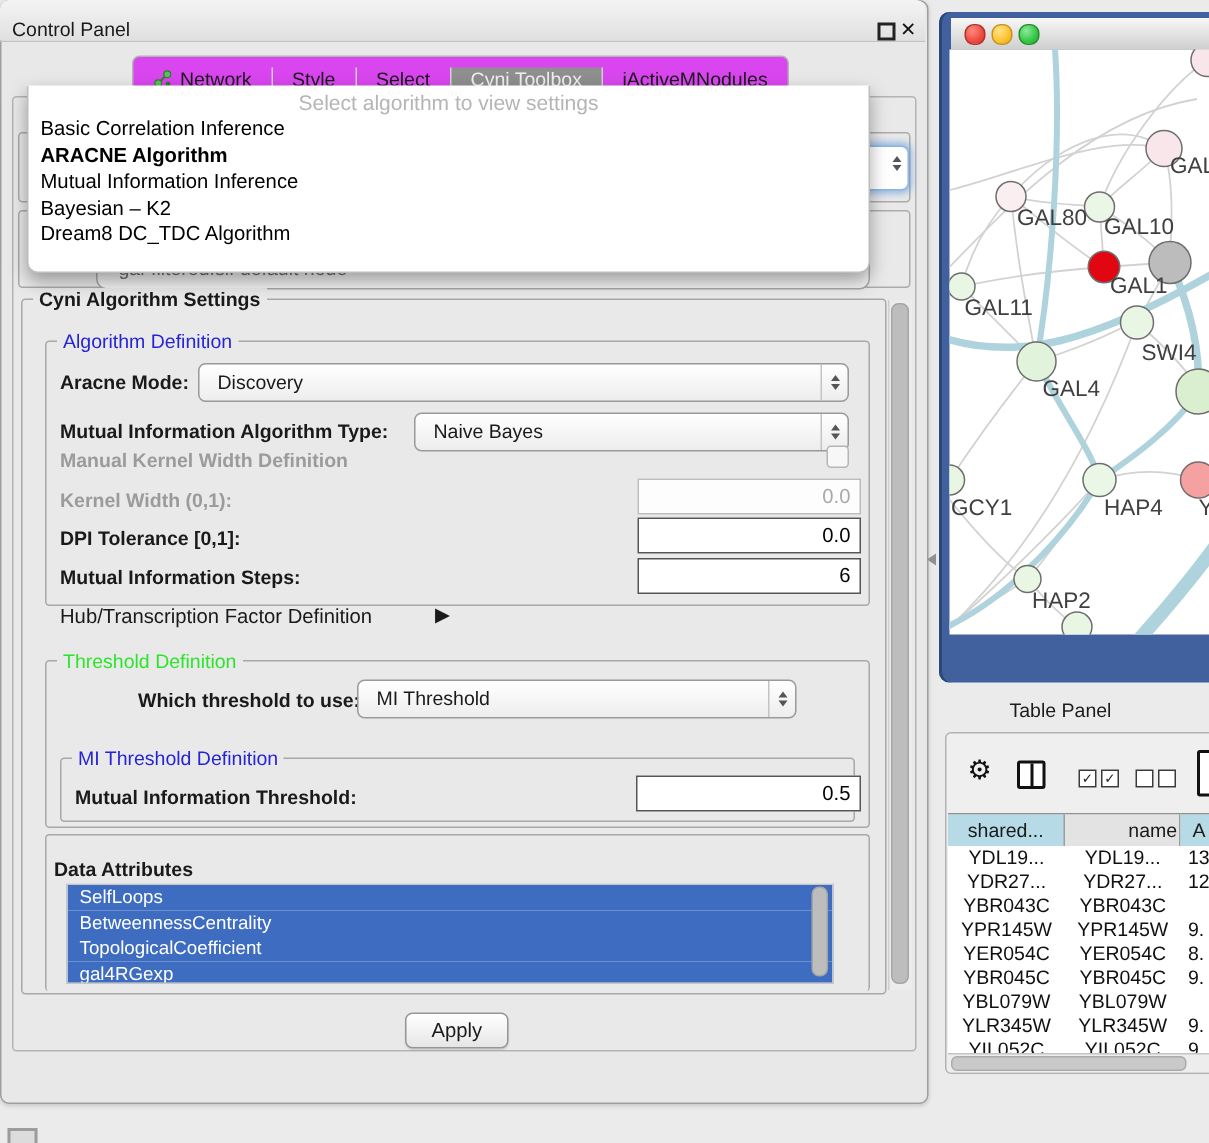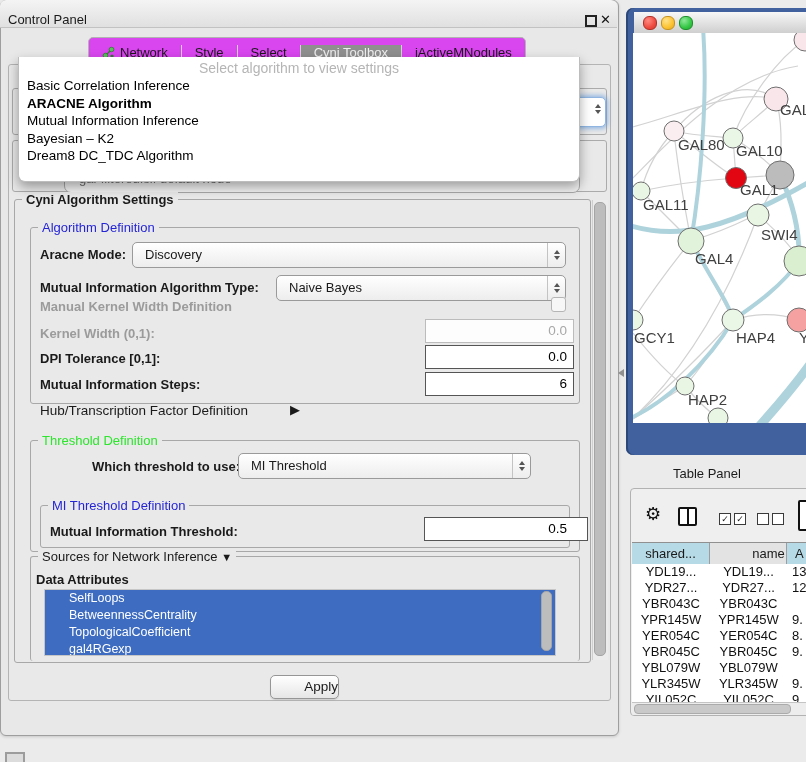--- a/index.html
+++ b/index.html
@@ -42,25 +42,25 @@
   .combo .val{position:absolute;left:12px;top:0;line-height:24px;}
   .combo .step{position:absolute;right:0;top:0;bottom:0;width:17px;border-left:1px solid #c3c3c3;display:flex;flex-direction:column;align-items:center;justify-content:center;}
   .aru{width:0;height:0;border-left:3.5px solid transparent;border-right:3.5px solid transparent;border-bottom:4.5px solid #555;margin-bottom:2px;}
   .ard{width:0;height:0;border-left:3.5px solid transparent;border-right:3.5px solid transparent;border-top:4.5px solid #555;}
   .field{position:absolute;background:#fff;font-size:13.5px;text-align:right;}
   .f-en{border:1px solid #555;color:#000;}
   .f-dis{border:1px solid #bcbcbc;color:#a8a8a8;background:#fdfdfd;}
   .chk{left:551px;top:297px;width:13px;height:13px;border:1px solid #b5b5b5;border-radius:3px;background:#f7f7f7;}
   
   .attr-list{left:44px;top:589px;width:510px;height:65px;background:#fff;border:1px solid #c6c6c6;overflow:hidden;}
-  .attr-item{height:17px;line-height:17px;background:#3d6cc0;color:#fff;font-size:12.5px;padding-left:24px;}
+  .attr-item{height:17px;line-height:17px;background:#3d6cc0;color:#fff;font-size:12.5px;padding-left:8px;}
   .sb-v{background:#ececec;border-left:1px solid #cfcfcf;}
   .sb-thumb{position:absolute;background:#bdbdbd;border:1px solid #a5a5a5;border-radius:5px;}
   
-  .apply{left:270px;top:675px;width:67px;height:22px;border:1px solid #969696;border-radius:5px;background:linear-gradient(#ffffff,#e6e6e6);font-size:13.5px;text-align:right;line-height:22px;box-shadow:0 1px 1px rgba(0,0,0,.12);}
+  .apply{left:270px;top:675px;width:67px;height:22px;border:1px solid #969696;border-radius:5px;background:linear-gradient(#ffffff,#e6e6e6);font-size:13.5px;text-align:center;line-height:22px;box-shadow:0 1px 1px rgba(0,0,0,.12);}
   .btabs{left:140px;top:708px;height:22px;border:1px solid #9a9a9a;border-radius:5px;background:#fcfcfc;display:flex;overflow:hidden;}
   .btab{display:flex;align-items:center;padding:0 15px;font-size:13.5px;font-weight:bold;border-left:1px solid #c4c4c4;white-space:nowrap;}
   .btab:first-child{border-left:none;}
   .btab.sel{background:#8d8d8d;color:#f0f0f0;}
   
   .net-win{left:626px;top:8px;width:180px;height:447px;background:#40619e;border-radius:7px 0 0 7px;box-shadow:inset 2px 0 0 #2c4878;}
   .net-titlebar{left:634px;top:12px;width:172px;height:21px;background:linear-gradient(#f7f7f7,#cfcfcf);border-bottom:1px solid #8f8f8f;}
   .light{position:absolute;width:12px;height:12px;border-radius:6px;top:16px;}
   .l-red{left:643px;background:radial-gradient(circle at 35% 30%,#ff8a80,#ee4b40 60%,#d3362c);border:1px solid #b33027;}
   .l-yel{left:661px;background:radial-gradient(circle at 35% 30%,#ffe28a,#fcc231 60%,#e3a51f);border:1px solid #c6931f;}
@@ -197,27 +197,23 @@
     <span class="val">MI Threshold</span>
     <span class="step">
         <span class="aru"></span>
         <span class="ard"></span>
       </span>
   </div>
 
   <div class="abs grp" style="left:40px;top:505px;width:528px;height:41px;"></div>
   <div class="grp-title t-blue" style="left:48px;top:498px;">MI Threshold Definition</div>
   <div class="lbl b" style="left:50px;top:524px;">Mutual Information Threshold:</div>
-  <div class="field f-en" style="left:424px;top:517px;width:142px;height:22px;line-height:22px;padding-right:20px;">0.5</div>
+  <div class="field f-en" style="left:424px;top:517px;width:142px;height:22px;line-height:22px;padding-right:6px;">0.5</div>
 
   <div class="abs grp" style="left:30px;top:556px;width:548px;height:104px;border-bottom:none;"></div>
-  <div class="grp-title" style="left:38px;top:549px;">
-    <span>Sources for Network Inference</span>
-    <span style="font-size:11px;">▼</span>
-  </div>
   <div class="lbl b" style="left:36px;top:572px;">Data Attributes</div>
 
   <div class="abs attr-list">
     <div class="attr-item">SelfLoops</div>
     <div class="attr-item">BetweennessCentrality</div>
     <div class="attr-item">TopologicalCoefficient</div>
     <div class="attr-item">gal4RGexp</div>
   </div>
   <div class="sb-thumb" style="left:541px;top:591px;width:9px;height:58px;"></div>
 

